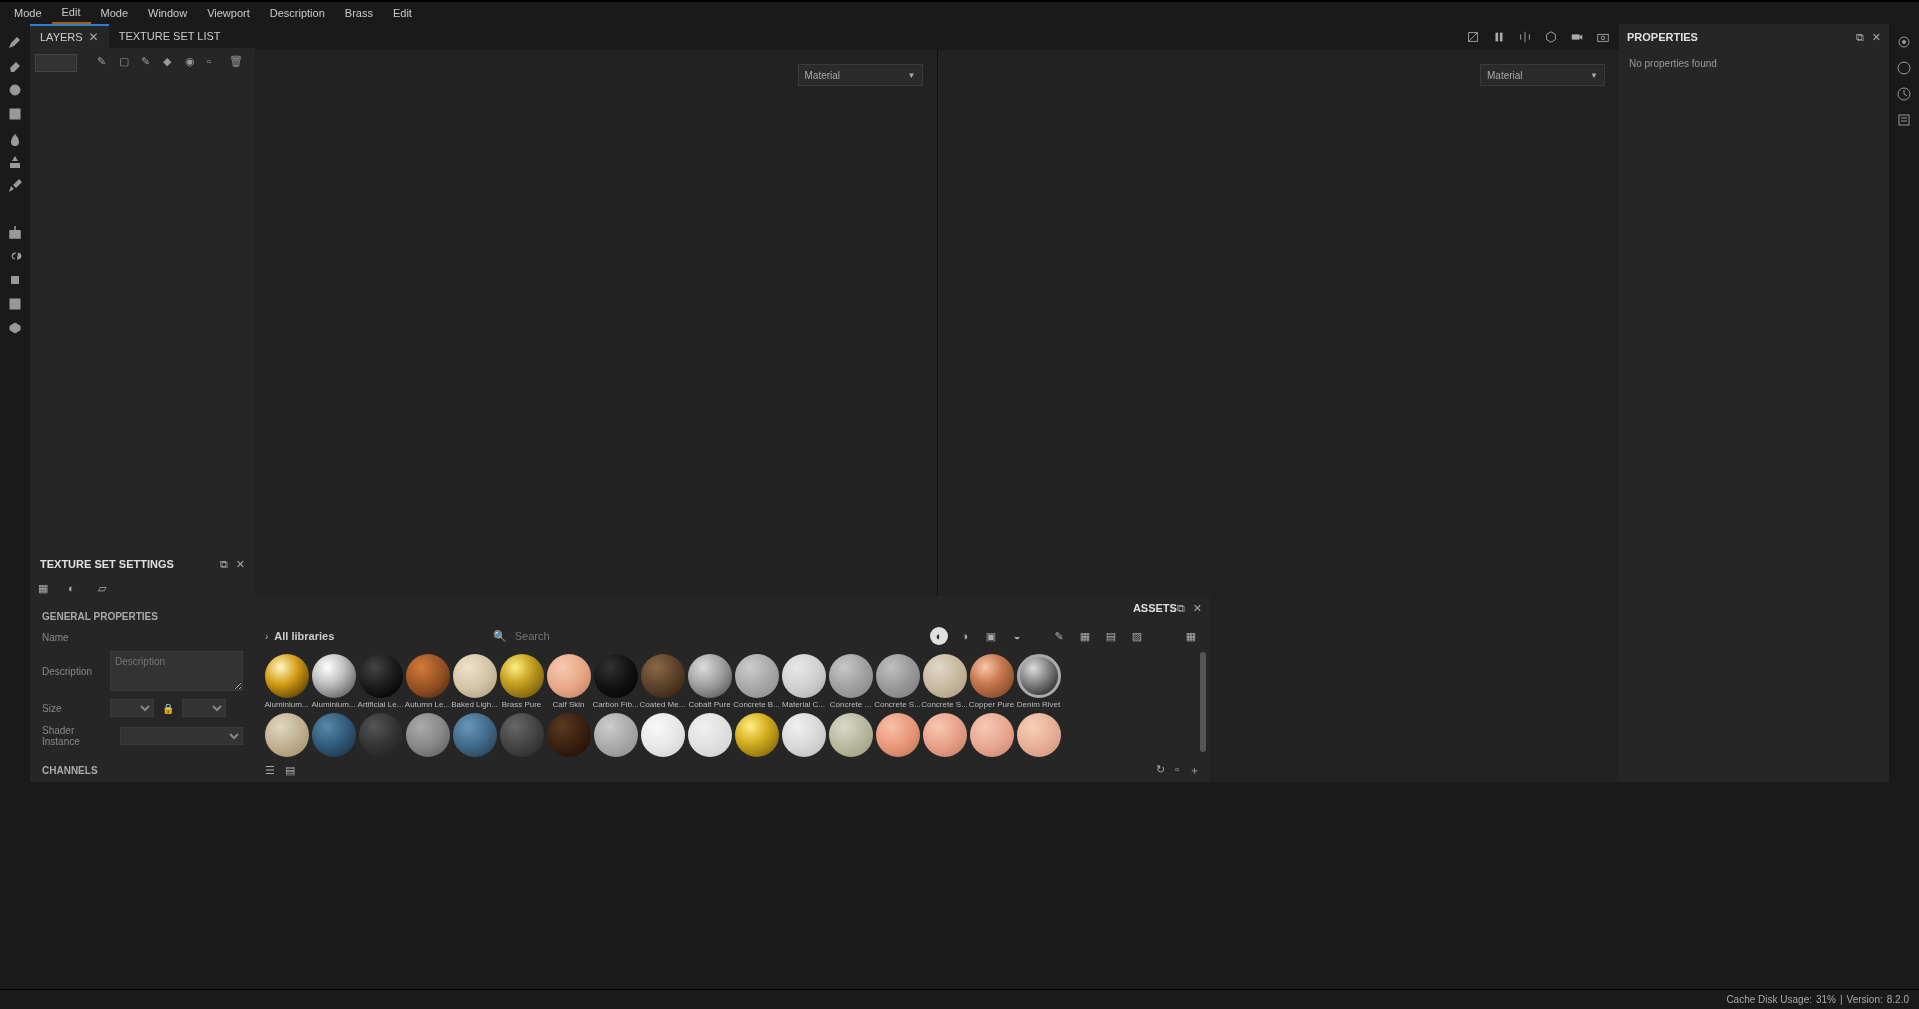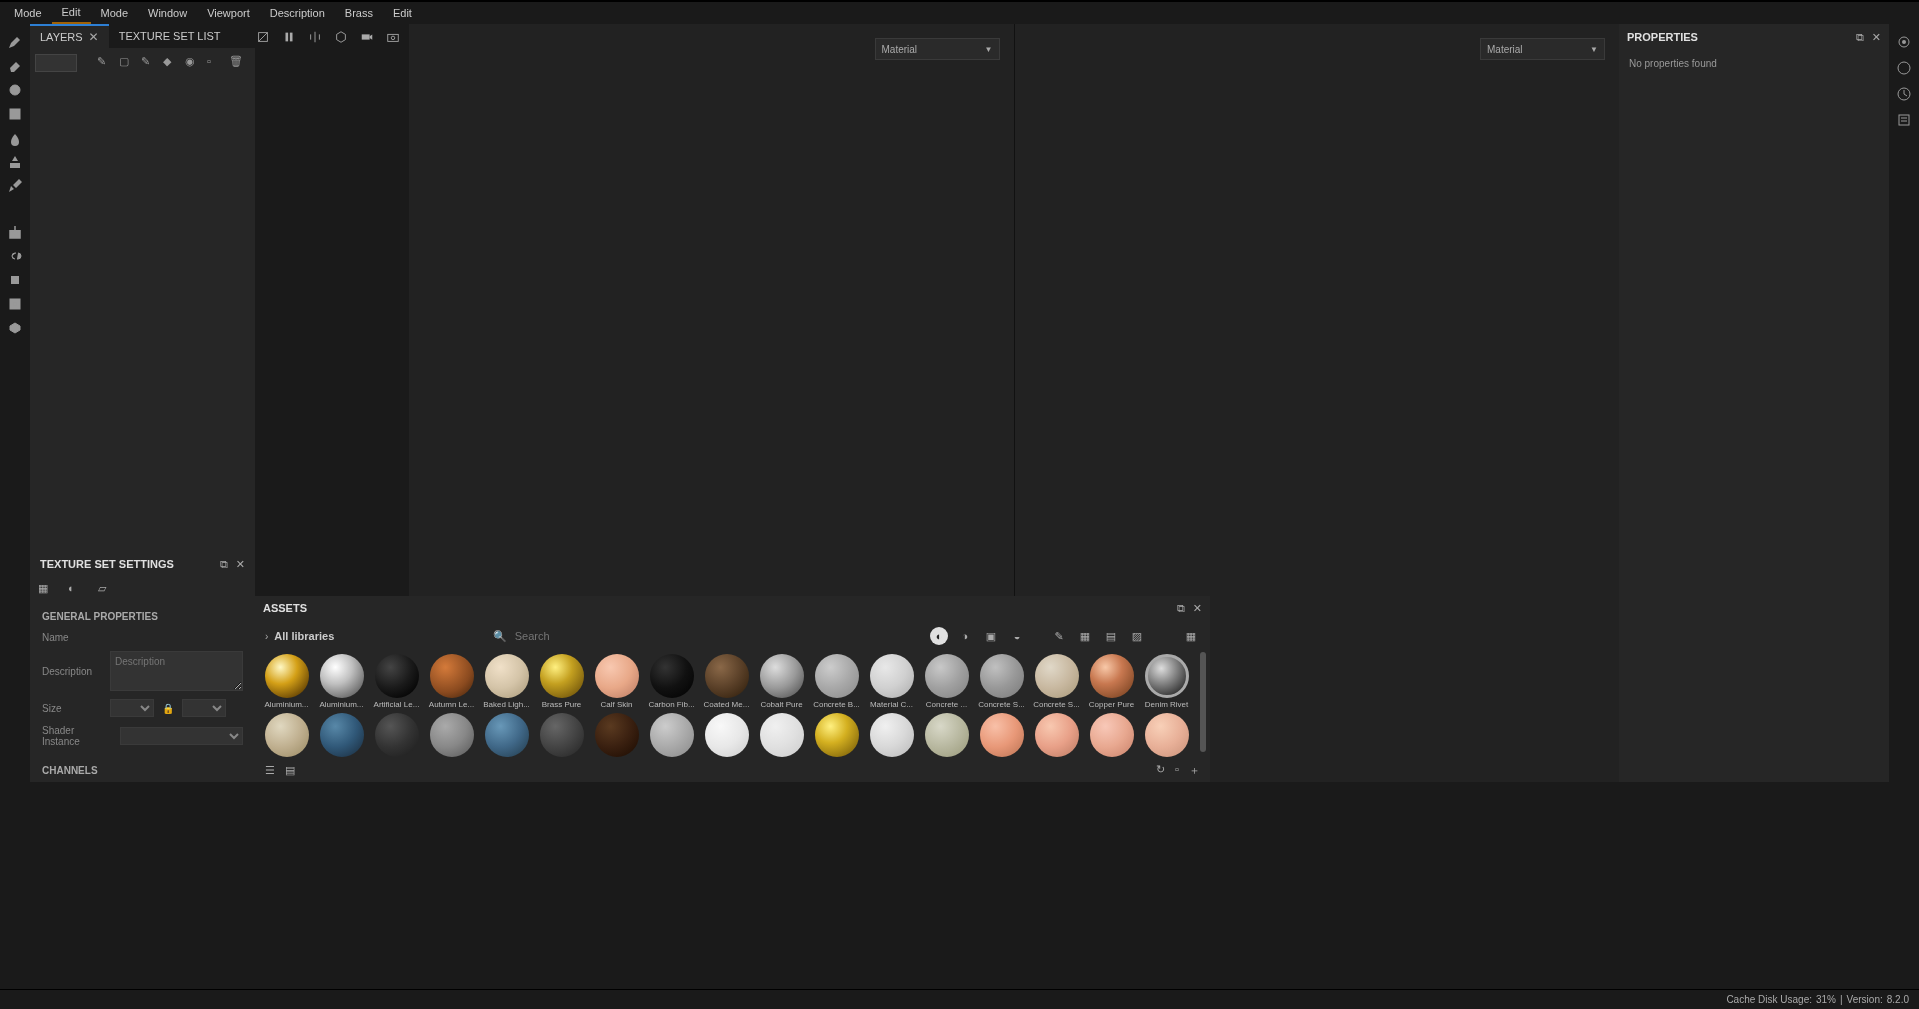--- a/index.html
+++ b/index.html
@@ -29,50 +29,50 @@
 .settings-title { font-size: 11px; font-weight: bold; color: #e0e0e0; }
 .settings-icons { display: flex; gap: 8px; align-items: center; }
 .settings-tabs { display: flex; padding: 5px 8px; gap: 12px; }
 .settings-tab-icon { width: 18px; height: 18px; color: #aaa; }
 .section-header { padding: 6px 12px; font-size: 10px; font-weight: bold; color: #aaa; }
 .prop-row { display: flex; padding: 4px 12px; align-items: center; gap: 8px; font-size: 10px; color: #888; }
 .prop-label { width: 60px; }
 .prop-textarea { flex: 1; background: #333; border: 1px solid #3a3a3a; height: 40px; color: #888; padding: 4px; font-size: 10px; }
 .prop-select { width: 44px; background: #333; border: 1px solid #3a3a3a; height: 18px; color: #888; }
 
-.viewport-area { flex: 1; display: flex; flex-direction: row; }
+.viewport-area { flex: 1; display: flex; flex-direction: column; }
 .viewport-toolbar { height: 26px; background: #1a1a1a; display: flex; justify-content: flex-end; align-items: center; padding-right: 8px; gap: 10px; }
 .vp-icon { width: 16px; height: 16px; color: #aaa; cursor: pointer; display:flex; align-items:center; justify-content:center;}
 .vp-icon svg { width:14px; height:14px; fill:#aaa; }
 .viewports { flex: 1; display: flex; background: #222; }
 .viewport { flex: 1; position: relative; background: #222; }
 .viewport:first-child { border-right: 1px solid #111; }
 .material-dd { position: absolute; top: 14px; right: 14px; width: 125px; height: 22px; background: #2a2a2a; border: 1px solid #3a3a3a; color: #aaa; padding: 0 6px; font-size: 10px; display: flex; align-items: center; justify-content: space-between; }
 .dd-arrow { font-size: 8px; }
 
 .right-panel { width: 270px; background: #262626; display: flex; flex-direction: column; }
 .right-panel-header { display: flex; justify-content: space-between; align-items: center; padding: 5px 8px; height: 26px; }
 .right-panel-body { padding: 8px 10px; color: #999; font-size: 10px; }
 
 .right-sidebar { width: 30px; background: #1a1a1a; display: flex; flex-direction: column; align-items: center; padding-top: 10px; gap: 10px; }
 
 .assets-panel { position: absolute; left: 255px; top: 596px; width: 955px; height: 186px; background: #262626; display: flex; flex-direction: column; }
-.assets-header { display: flex; justify-content: space-between; align-items: center; padding: 5px 8px; height: 24px; }
+.assets-header { display: flex; justify-content: flex-end; align-items: center; padding: 5px 8px; height: 24px; }
 .assets-controls { display: flex; align-items: center; padding: 4px 10px; gap: 8px; height: 32px; }
 .assets-breadcrumb { display: flex; align-items: center; gap: 6px; width: 220px; }
 .chevron { font-size: 10px; color: #aaa; }
 .search-box { flex: 1; display: flex; align-items: center; gap: 8px; }
 .search-input { background: transparent; border: none; color: #ccc; font-size: 11px; outline: none; flex:1; }
 .filter-icons { display: flex; gap: 8px; align-items: center; }
 .filter-icon { width: 18px; height: 18px; color: #aaa; cursor: pointer; display:flex; align-items:center; justify-content:center; border-radius:50%; }
 .filter-icon.active { background: #e0e0e0; color: #222; }
 
 .assets-grid { flex: 1; overflow: hidden; padding: 2px 8px; }
 .asset-rows { display: flex; flex-direction: column; gap: 4px; }
-.asset-row { display: flex; gap: 8px; }
+.asset-row { display: flex; }
 .asset-item { width: 47px; display: flex; flex-direction: column; align-items: center; gap: 2px; }
 .asset-sphere { width: 44px; height: 44px; border-radius: 50%; position: relative; }
 .asset-label { font-size: 8px; color: #bbb; white-space: nowrap; overflow: hidden; text-overflow: ellipsis; width: 50px; text-align: center; }
 .asset-scroll { position: absolute; right: 4px; top: 56px; width: 6px; height: 100px; background: #555; border-radius: 3px; }
 
 .assets-footer { display: flex; justify-content: space-between; padding: 4px 10px; height: 24px; align-items: center; }
 .footer-icons { display: flex; gap: 10px; }
 
 .statusbar { position: absolute; bottom: 0; left: 0; right: 0; height: 20px; background: #1a1a1a; display: flex; justify-content: flex-end; align-items: center; padding: 0 10px; font-size: 10px; color: #aaa; border-top: 1px solid #000; }
 .statusbar span { margin-left: 4px; }

